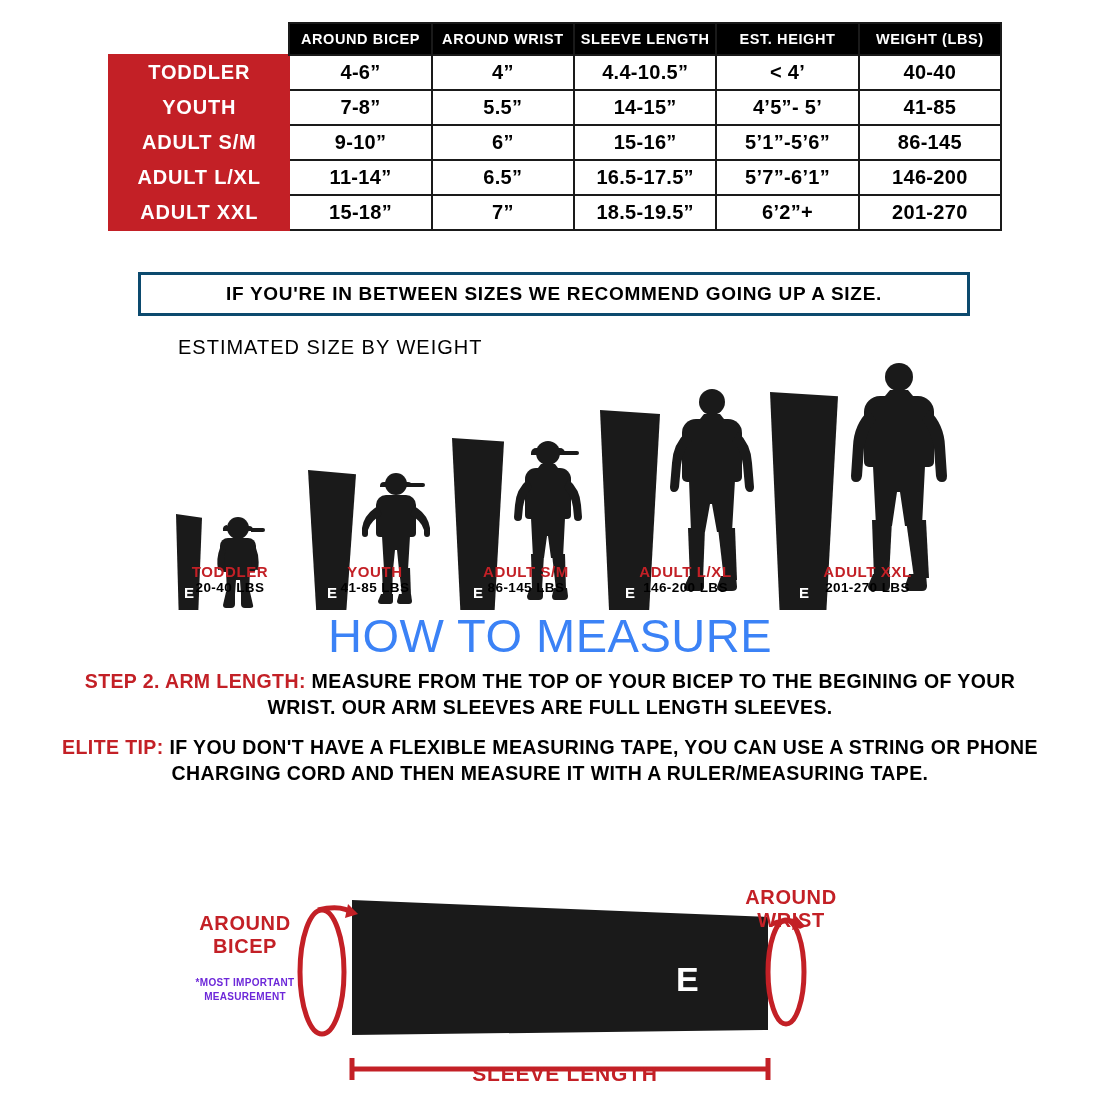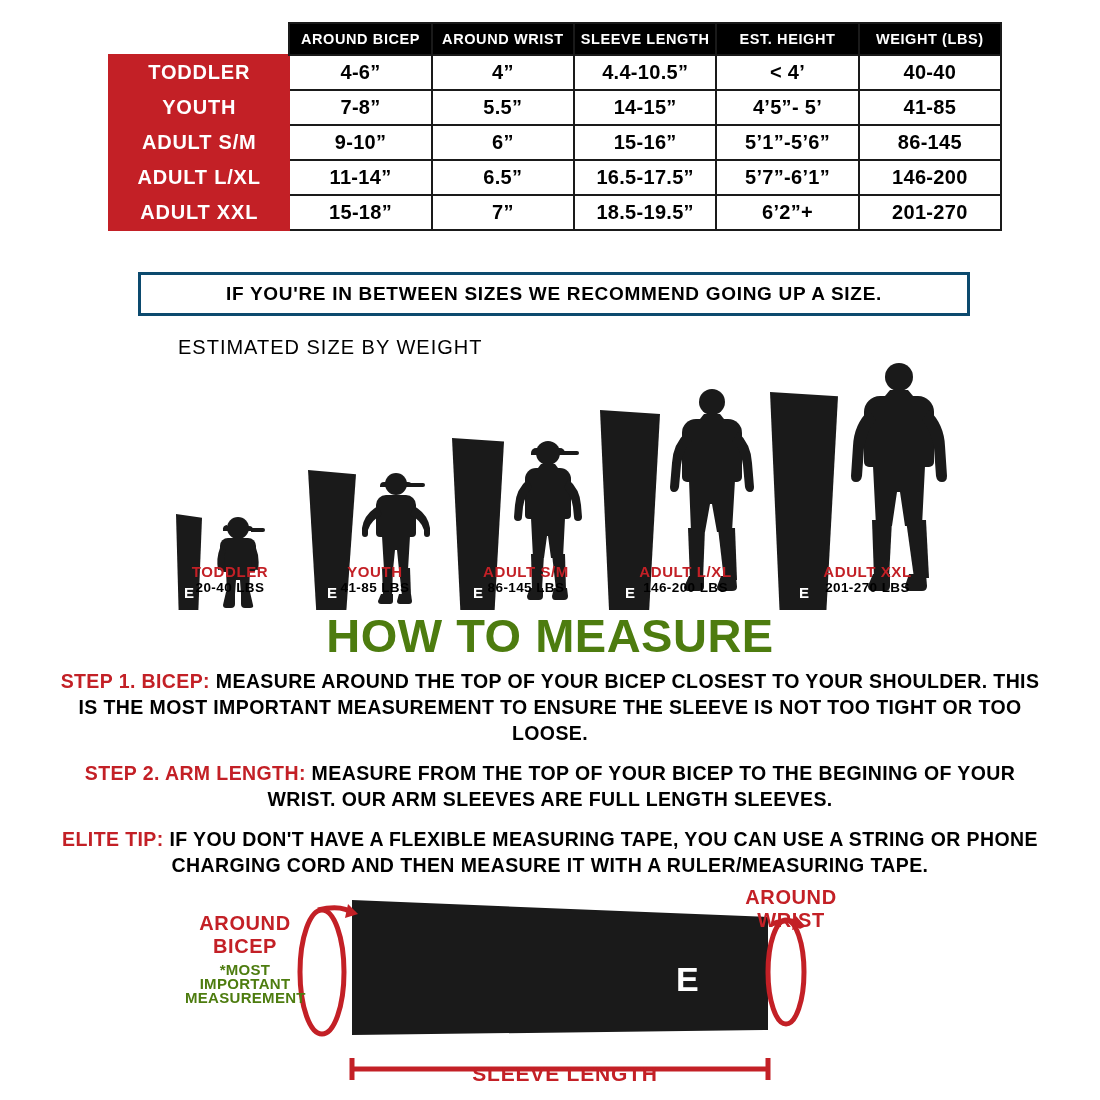--- a/index.html
+++ b/index.html
@@ -157,23 +157,23 @@
     line-height: 15px;
   }
 
   
   .htm-title {
     position: absolute;
     left: 0;
     top: 608px;
     width: 1100px;
     text-align: center;
-    color: #4d7c0f;
+    color: #3b82f6;
     font-size: 47px;
-    font-weight: bold;
+    font-weight: normal;
     letter-spacing: 0.5px;
   }
 
   .steps {
     position: absolute;
     left: 50px;
     top: 668px;
     width: 1000px;
     text-align: center;
   }
@@ -209,25 +209,25 @@
     top: 912px;
     width: 120px;
     text-align: center;
     color: #c32026;
     font-weight: bold;
     font-size: 20px;
     line-height: 23px;
     letter-spacing: 0.6px;
   }
   .lbl-bicep .sub {
-    color: #4d7c0f;
-    font-size: 15px;
+    color: #6d28d9;
+    font-size: 10px;
     line-height: 14px;
     letter-spacing: 0.3px;
-    margin-top: 5px;
+    margin-top: 18px;
   }
   .lbl-wrist {
     position: absolute;
     left: 726px;
     top: 886px;
     width: 130px;
     text-align: center;
     color: #c32026;
     font-weight: bold;
     font-size: 20px;
@@ -463,23 +463,20 @@
         <div class="wt">201-270 LBS</div>
       </div>
     </div>
 
   </div>
 
   <div class="htm-title">HOW TO MEASURE</div>
 
   <div class="steps">
     <div class="step">
-      <span class="hl">STEP 1. BICEP:</span><span> MEASURE AROUND THE TOP OF YOUR BICEP CLOSEST TO YOUR SHOULDER. THIS IS THE MOST IMPORTANT MEASUREMENT TO ENSURE THE SLEEVE IS NOT TOO TIGHT OR TOO LOOSE.</span>
-    </div>
-    <div class="step">
       <span class="hl">STEP 2. ARM LENGTH:</span><span> MEASURE FROM THE TOP OF YOUR BICEP TO THE BEGINING OF YOUR WRIST. OUR ARM SLEEVES ARE FULL LENGTH SLEEVES.</span>
     </div>
     <div class="step">
       <span class="hl">ELITE TIP:</span><span> IF YOU DON'T HAVE A FLEXIBLE MEASURING TAPE, YOU CAN USE A STRING OR PHONE CHARGING CORD AND THEN MEASURE IT WITH A RULER/MEASURING TAPE.</span>
     </div>
   </div>
 
   <svg class="diagram" viewBox="0 0 1100 220" width="1100" height="220" style="top:880px;">
 
     <path d="M352 20 L768 37 L768 150 L352 155 Z" fill="#1a1a1a"></path>

